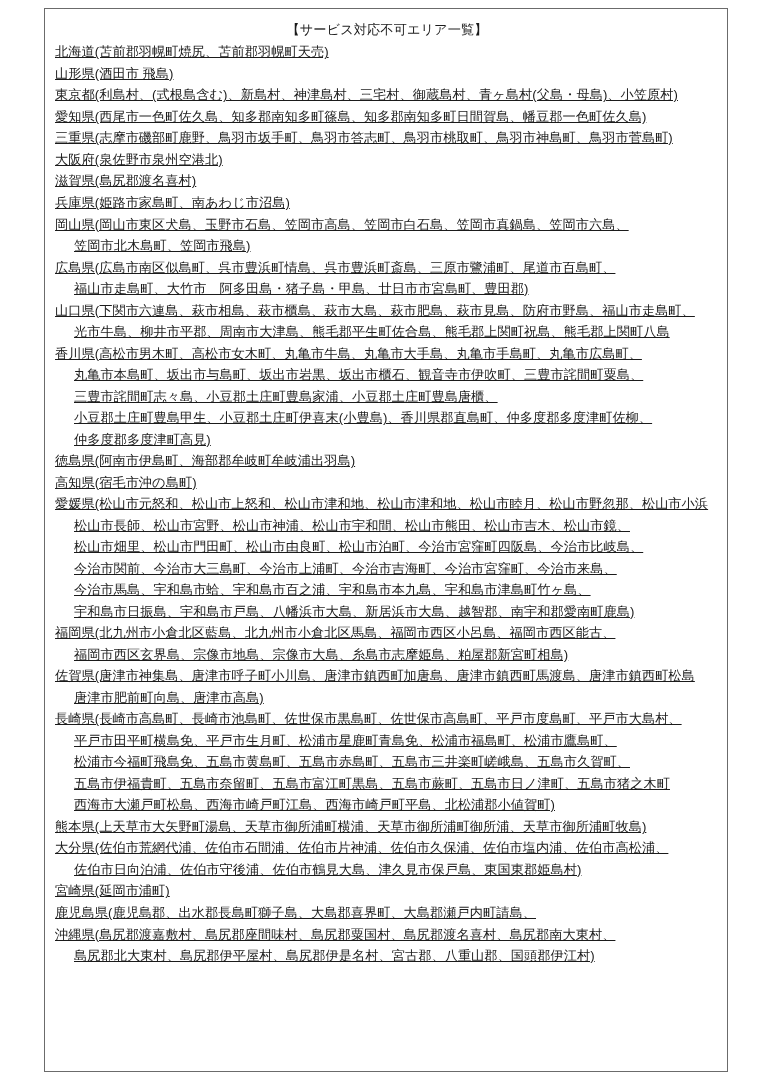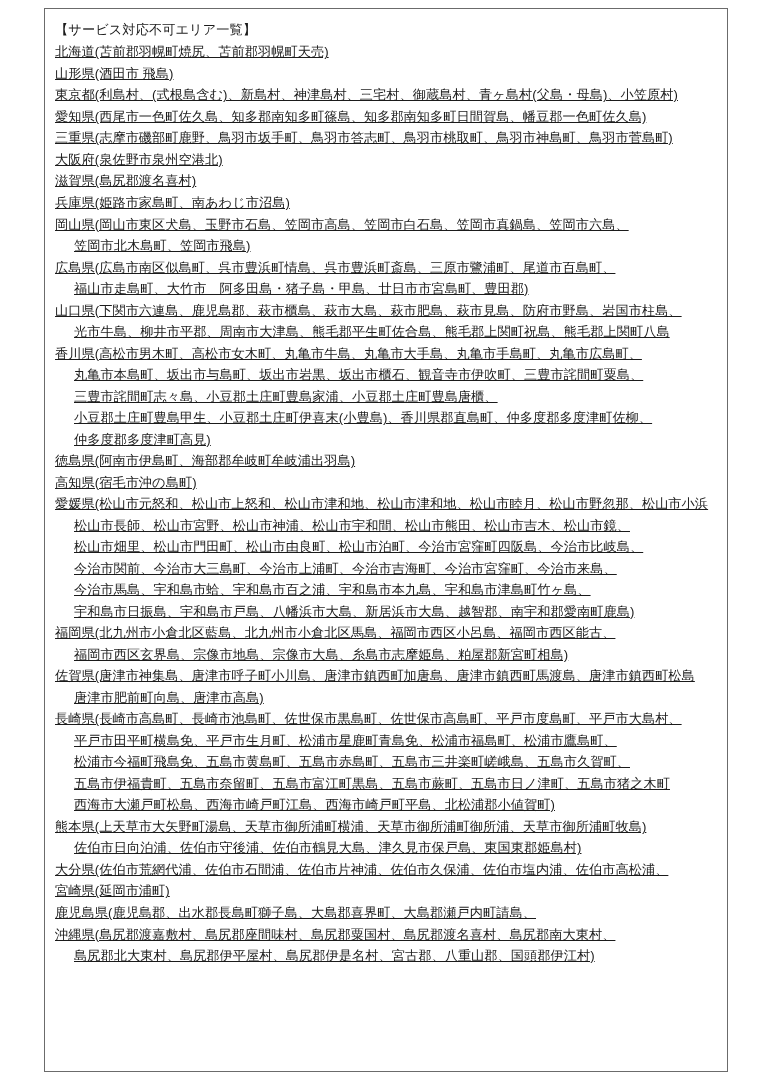--- a/index.html
+++ b/index.html
@@ -26,20 +26,21 @@
     padding: 10px 8px 6px 10px;
     overflow: hidden;
   }
   .doc-title {
     font-size: 13.2px;
     line-height: 1.62;
     font-weight: 400;
     letter-spacing: 0.1px;
     margin: 0 0 1px 0;
     white-space: nowrap;
+    text-align: center;
   }
   .entry {
     font-size: 13.2px;
     line-height: 1.63;
     letter-spacing: 0.05px;
     margin: 0;
     white-space: nowrap;
   }
   .entry .cont {
     display: block;
@@ -80,21 +81,21 @@
       </p>
       <p class="entry">
         <span class="cont">岡山県(岡山市東区犬島、玉野市石島、笠岡市高島、笠岡市白石島、笠岡市真鍋島、笠岡市六島、</span>
         <span class="cont ind1">笠岡市北木島町、笠岡市飛島)</span>
       </p>
       <p class="entry">
         <span class="cont">広島県(広島市南区似島町、呉市豊浜町情島、呉市豊浜町斎島、三原市鷺浦町、尾道市百島町、</span>
         <span class="cont ind1">福山市走島町、大竹市　阿多田島・猪子島・甲島、廿日市市宮島町、豊田郡)</span>
       </p>
       <p class="entry">
-        <span class="cont">山口県(下関市六連島、鹿児島郡、萩市櫃島、萩市大島、萩市肥島、萩市見島、防府市野島、岩国市柱島、</span>
+        <span class="cont">山口県(下関市六連島、萩市相島、萩市櫃島、萩市大島、萩市肥島、萩市見島、防府市野島、福山市走島町、</span>
         <span class="cont ind1">光市牛島、柳井市平郡、周南市大津島、熊毛郡平生町佐合島、熊毛郡上関町祝島、熊毛郡上関町八島</span>
       </p>
       <p class="entry">
         <span class="cont">香川県(高松市男木町、高松市女木町、丸亀市牛島、丸亀市大手島、丸亀市手島町、丸亀市広島町、</span>
         <span class="cont ind1">丸亀市本島町、坂出市与島町、坂出市岩黒、坂出市櫃石、観音寺市伊吹町、三豊市詫間町粟島、</span>
         <span class="cont ind1">三豊市詫間町志々島、小豆郡土庄町豊島家浦、小豆郡土庄町豊島唐櫃、</span>
         <span class="cont ind1">小豆郡土庄町豊島甲生、小豆郡土庄町伊喜末(小豊島)、香川県郡直島町、仲多度郡多度津町佐柳、</span>
         <span class="cont ind1">仲多度郡多度津町高見)</span>
       </p>
       <p class="entry">
@@ -123,22 +124,22 @@
         <span class="cont">長崎県(長崎市高島町、長崎市池島町、佐世保市黒島町、佐世保市高島町、平戸市度島町、平戸市大島村、</span>
         <span class="cont ind1">平戸市田平町横島免、平戸市生月町、松浦市星鹿町青島免、松浦市福島町、松浦市鷹島町、</span>
         <span class="cont ind1">松浦市今福町飛島免、五島市黄島町、五島市赤島町、五島市三井楽町嵯峨島、五島市久賀町、</span>
         <span class="cont ind1">五島市伊福貴町、五島市奈留町、五島市富江町黒島、五島市蕨町、五島市日ノ津町、五島市猪之木町</span>
         <span class="cont ind1">西海市大瀬戸町松島、西海市崎戸町江島、西海市崎戸町平島、北松浦郡小値賀町)</span>
       </p>
       <p class="entry">
         <span class="cont">熊本県(上天草市大矢野町湯島、天草市御所浦町横浦、天草市御所浦町御所浦、天草市御所浦町牧島)</span>
       </p>
       <p class="entry">
+        <span class="cont">大分県(佐伯市荒網代浦、佐伯市石間浦、佐伯市片神浦、佐伯市久保浦、佐伯市塩内浦、佐伯市高松浦、</span>
         <span class="cont ind1">佐伯市日向泊浦、佐伯市守後浦、佐伯市鶴見大島、津久見市保戸島、東国東郡姫島村)</span>
-        <span class="cont">大分県(佐伯市荒網代浦、佐伯市石間浦、佐伯市片神浦、佐伯市久保浦、佐伯市塩内浦、佐伯市高松浦、</span>
       </p>
       <p class="entry">
         <span class="cont">宮崎県(延岡市浦町)</span>
       </p>
       <p class="entry">
         <span class="cont">鹿児島県(鹿児島郡、出水郡長島町獅子島、大島郡喜界町、大島郡瀬戸内町請島、</span>
       </p>
       <p class="entry">
         <span class="cont">沖縄県(島尻郡渡嘉敷村、島尻郡座間味村、島尻郡粟国村、島尻郡渡名喜村、島尻郡南大東村、</span>
         <span class="cont ind1">島尻郡北大東村、島尻郡伊平屋村、島尻郡伊是名村、宮古郡、八重山郡、国頭郡伊江村)</span>

